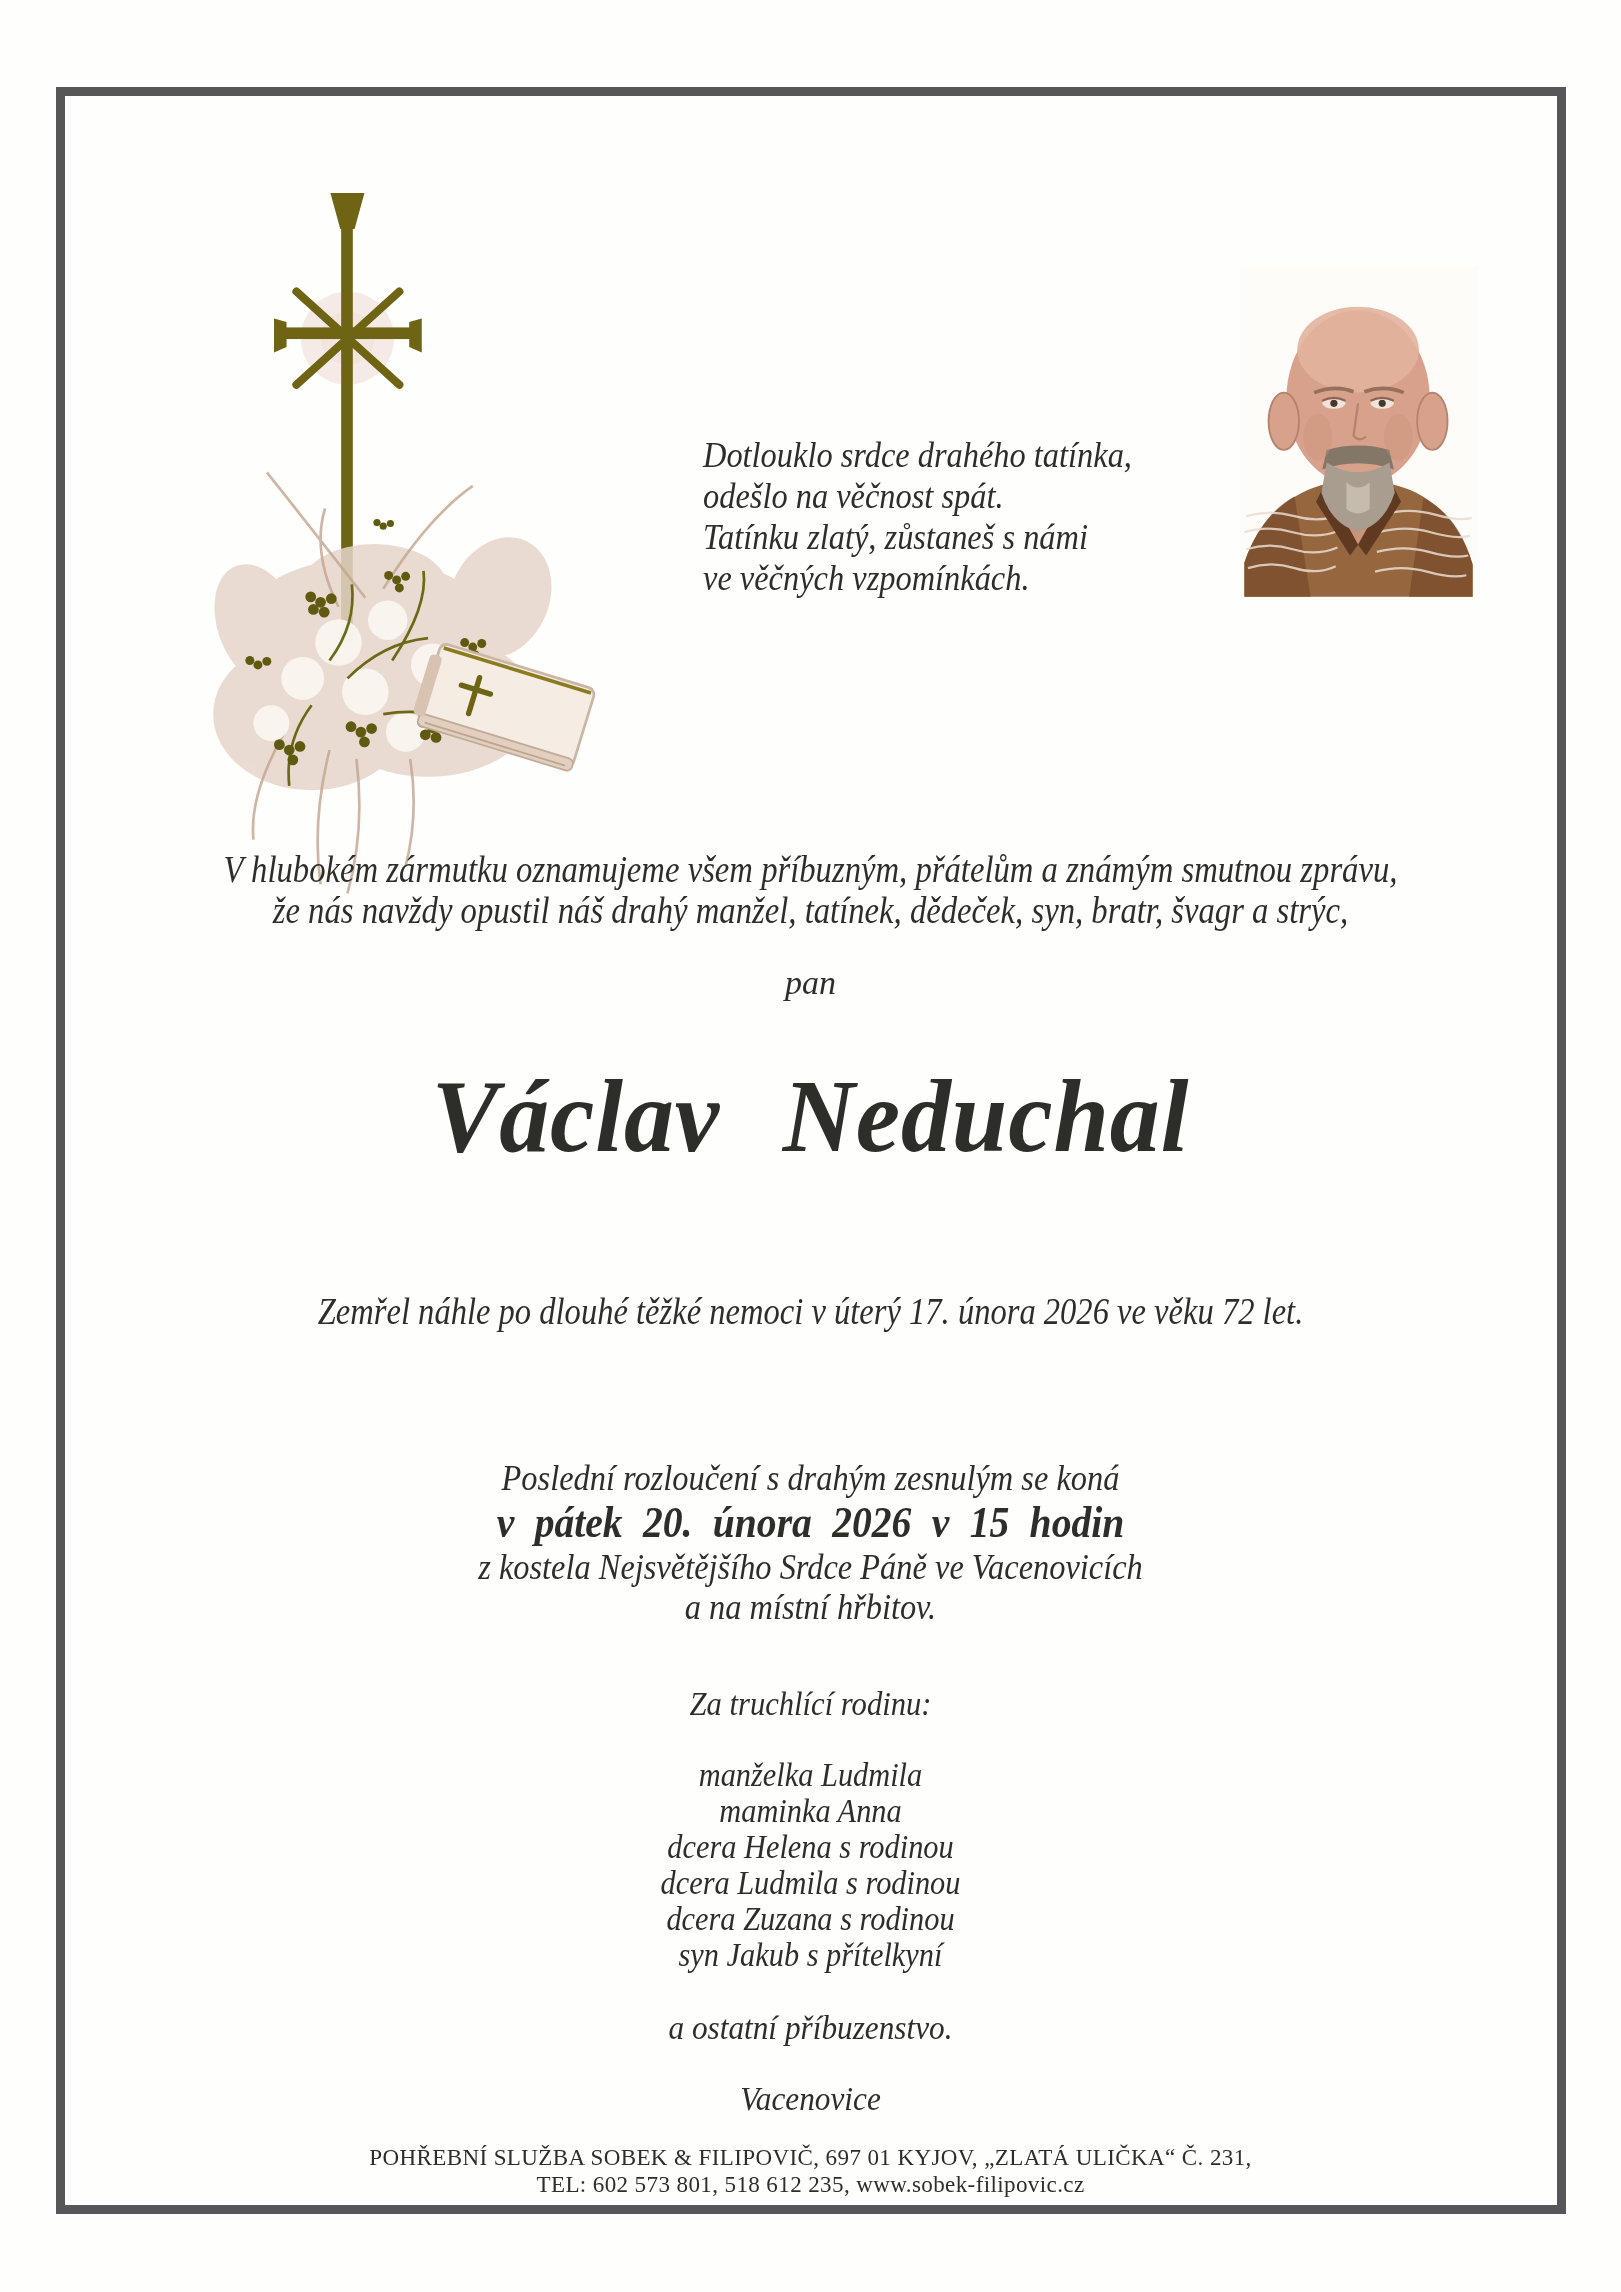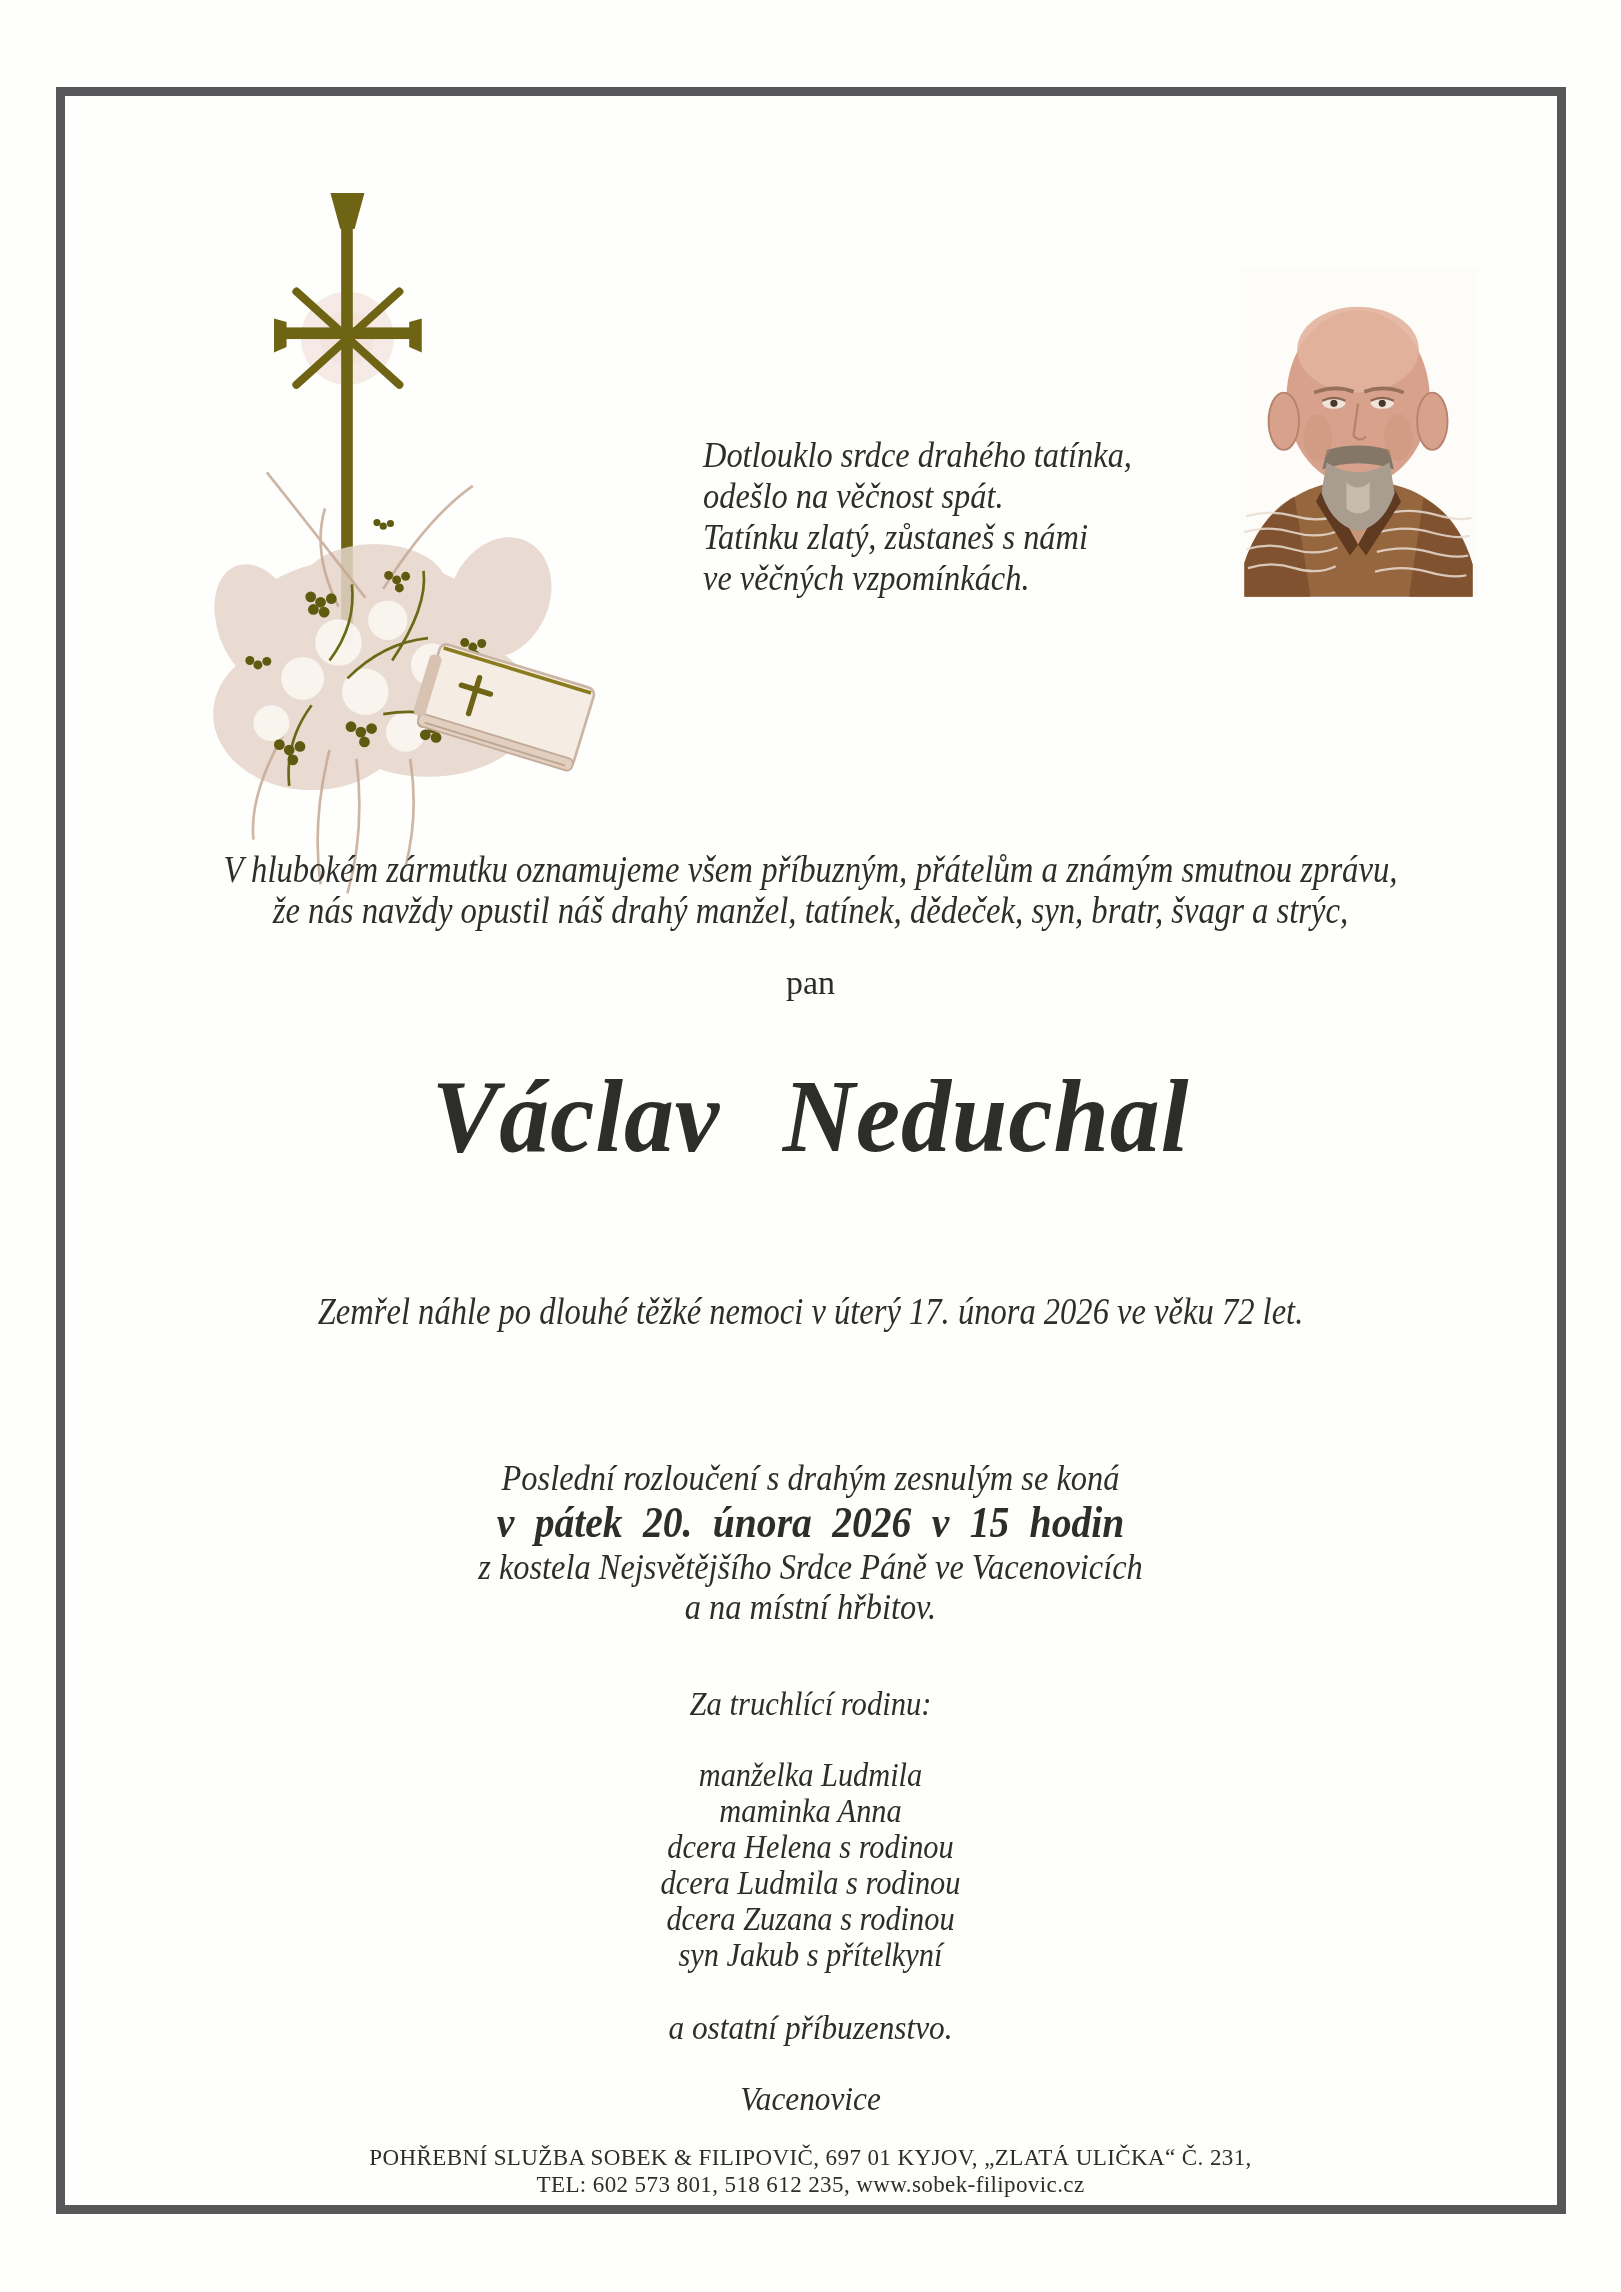--- a/index.html
+++ b/index.html
@@ -15,21 +15,21 @@
   .abs{position:absolute;}
   .center{left:0;width:100%;text-align:center;}
   .poem{
     left:703px;top:435px;font-style:italic;font-size:36px;line-height:41px;
     transform:scaleX(.9);transform-origin:left top;white-space:nowrap;
   }
   .announce{
     top:849px;font-style:italic;font-size:38px;line-height:41px;
     transform:scaleX(.86);transform-origin:50% 0;white-space:nowrap;
   }
-  .pan{top:964px;font-size:34px;}
+  .pan{top:964px;font-style:italic;font-size:34px;}
   .name{
     top:1057px;font-style:italic;font-weight:bold;font-size:103px;
     word-spacing:38px;letter-spacing:0.9px;transform:scaleX(.97);transform-origin:50% 0;
     white-space:nowrap;
   }
   .death{
     top:1290px;font-style:italic;font-size:37px;
     transform:scaleX(.88);transform-origin:50% 0;white-space:nowrap;
   }
   .funeral{top:1458px;font-style:italic;transform:scaleX(.9);transform-origin:50% 0;white-space:nowrap;}

